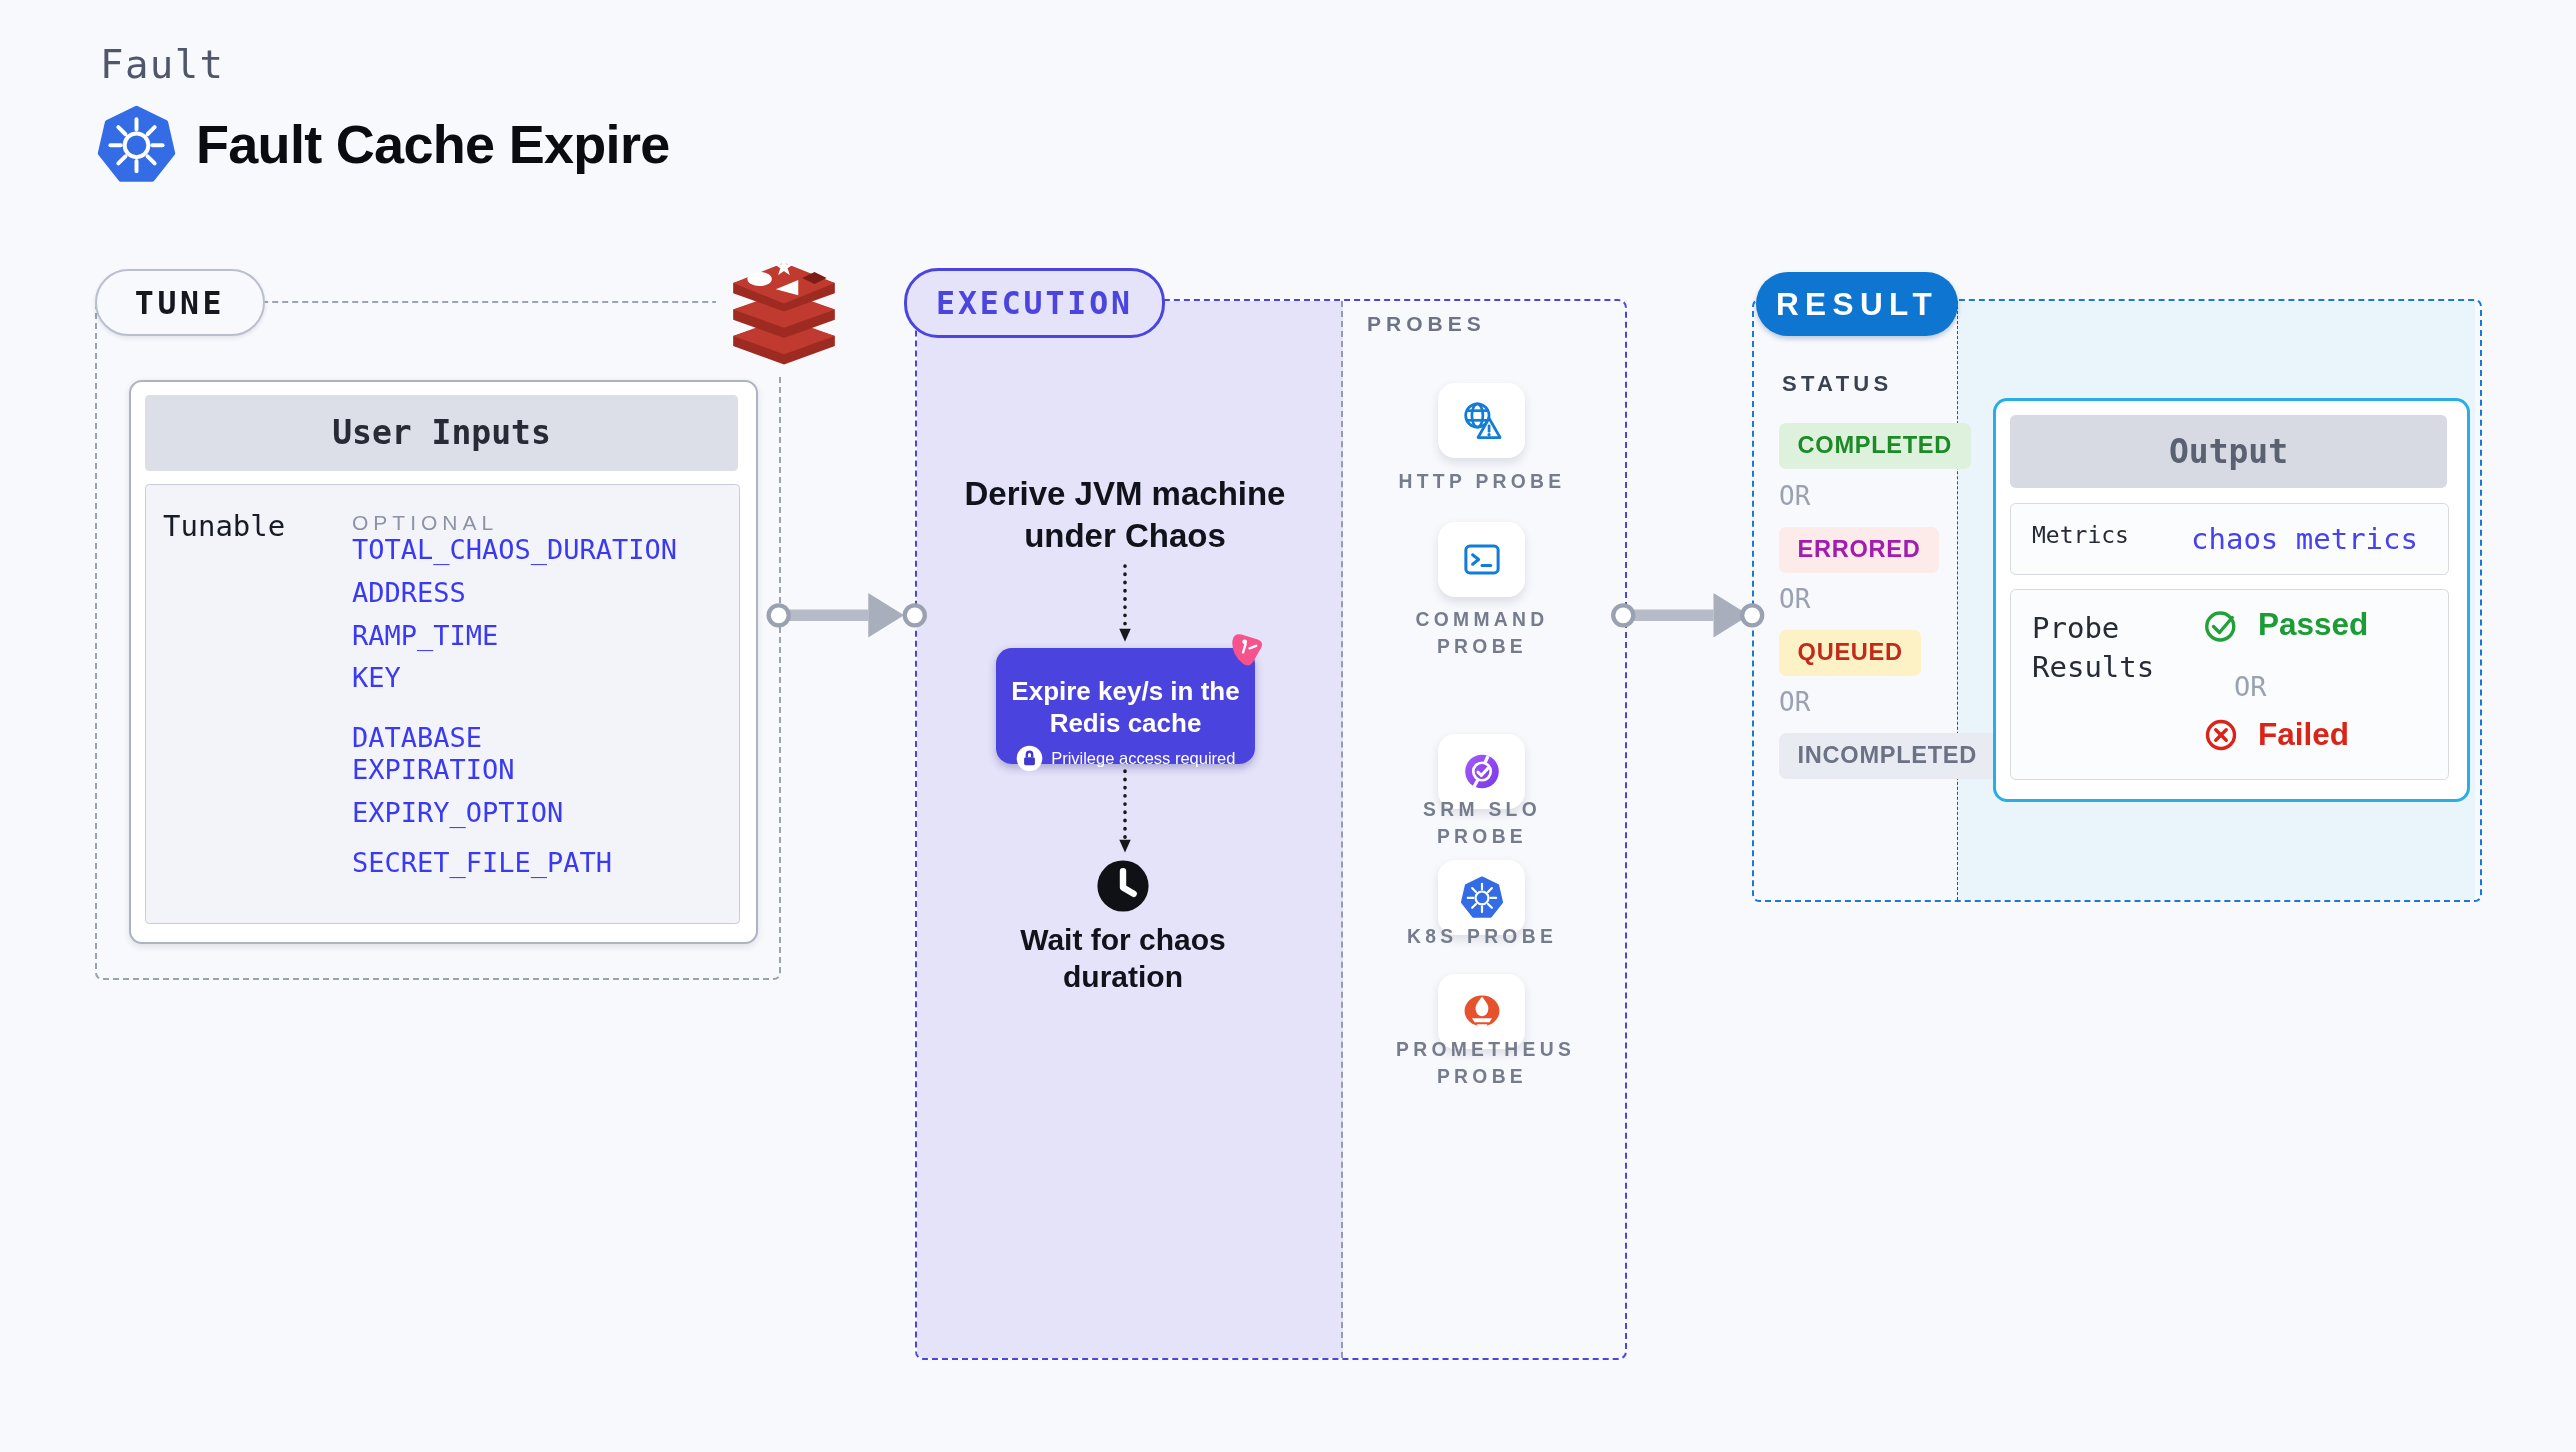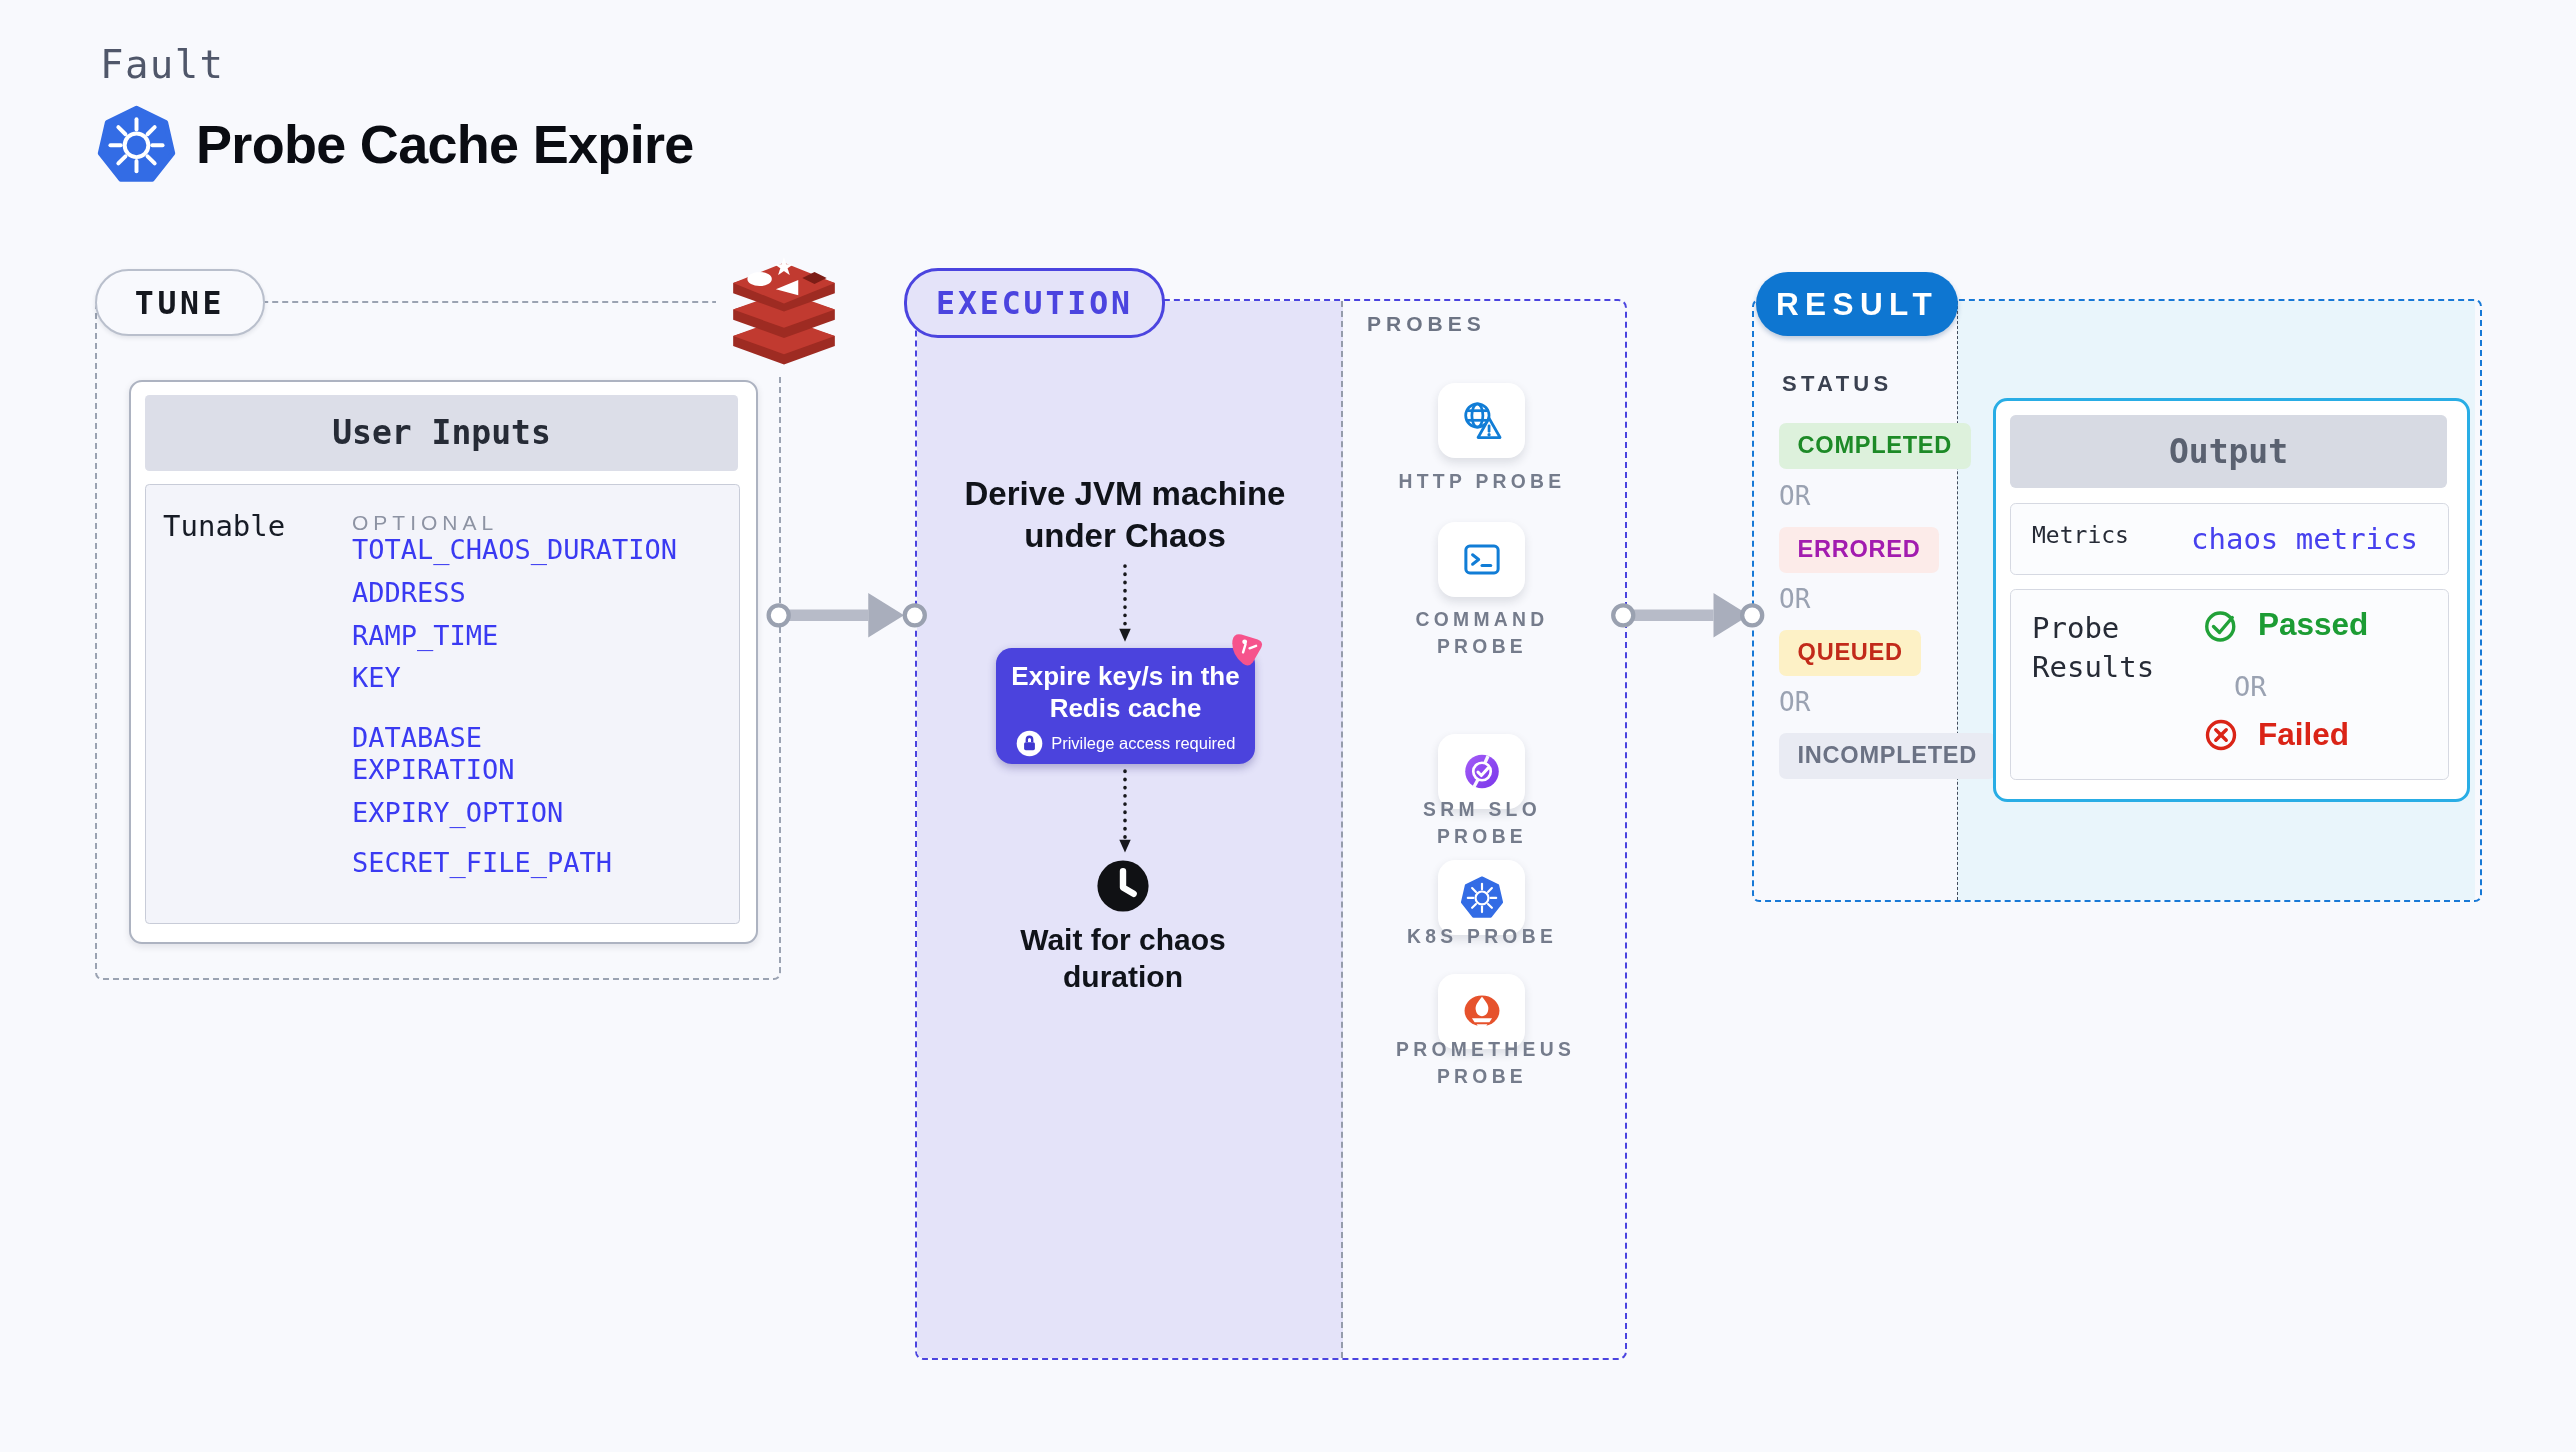--- a/index.html
+++ b/index.html
@@ -36,21 +36,21 @@
   .exec-box{left:915px;top:299px;width:708px;height:1057px;border:2.9px dashed #4b44df;
             border-radius:8.6px;overflow:hidden;}
   .exec-fill{left:0;top:0;width:424px;height:100%;background:#e4e3f9;border-right:2.1px dashed #959cab;}
   .exec-badge{left:904px;top:268px;width:255px;height:64px;background:#e4e3f9;border:3.6px solid #4b44df;
               border-radius:34px;font-size:31.5px;font-weight:bold;letter-spacing:2.9px;color:#4b44df;}
   .derive-text{left:953px;top:473px;width:344px;text-align:center;font-size:33px;font-weight:bold;
                color:#10131a;line-height:42px;z-index:3;}
   .fault-card{left:996px;top:648px;width:259px;height:116px;background:#4b43dd;border-radius:15.8px;
               z-index:3;box-shadow:0 3.6px 8.6px rgba(40,30,120,.30);text-align:center;}
   .fault-line{color:#fff;font-size:26px;font-weight:bold;line-height:31.5px;}
-  .fault-card .lines{padding-top:13px;}
+  .fault-card .lines{padding-top:28px;}
   .priv-row{display:flex;align-items:center;justify-content:center;gap:8.6px;margin-top:5.7px;}
   .priv-text{color:#fff;font-size:16.5px;font-weight:500;}
   .pink-badge{left:1226px;top:628px;width:39px;height:39px;z-index:4;}
   .clock-icon{left:1096px;top:859px;width:54px;height:54px;z-index:3;}
   .wait-text{left:1001px;top:921px;width:244px;text-align:center;font-size:30px;font-weight:bold;
              color:#10131a;line-height:37px;z-index:3;}
   .dotted-arrow{z-index:3;}
 
   
   .probes-label{left:1367px;top:312px;font-size:21px;letter-spacing:5px;font-weight:bold;color:#6d7484;z-index:3;}
@@ -108,21 +108,21 @@
       <line x1="50" y1="31" x2="50" y2="18"></line>
         <line x1="50" y1="71" x2="50" y2="84"></line>
       <line x1="30" y1="51" x2="17" y2="51"></line>
         <line x1="70" y1="51" x2="83" y2="51"></line>
       <line x1="36" y1="37" x2="27" y2="28"></line>
         <line x1="64" y1="37" x2="73" y2="28"></line>
       <line x1="36" y1="65" x2="27" y2="74"></line>
         <line x1="64" y1="65" x2="73" y2="74"></line>
     </g>
   </svg>
-  <div class="abs page-title">Probe Cache Expire</div>
+  <div class="abs page-title">Fault Cache Expire</div>
 
   <div class="abs tune-box"></div>
   <div class="abs pill tune-badge mono">TUNE</div>
 
   <div class="abs redis-wrap">
     <svg width="122" height="115" viewBox="0 0 120 112">
       <g>
         <polygon points="10,82 60,66 110,82 110,92 60,110 10,92" fill="#9e2b22"></polygon>
         <polygon points="10,82 60,64 110,82 60,100" fill="#c13a30"></polygon>
         <polygon points="10,56 60,40 110,56 110,66 60,84 10,66" fill="#9e2b22"></polygon>

